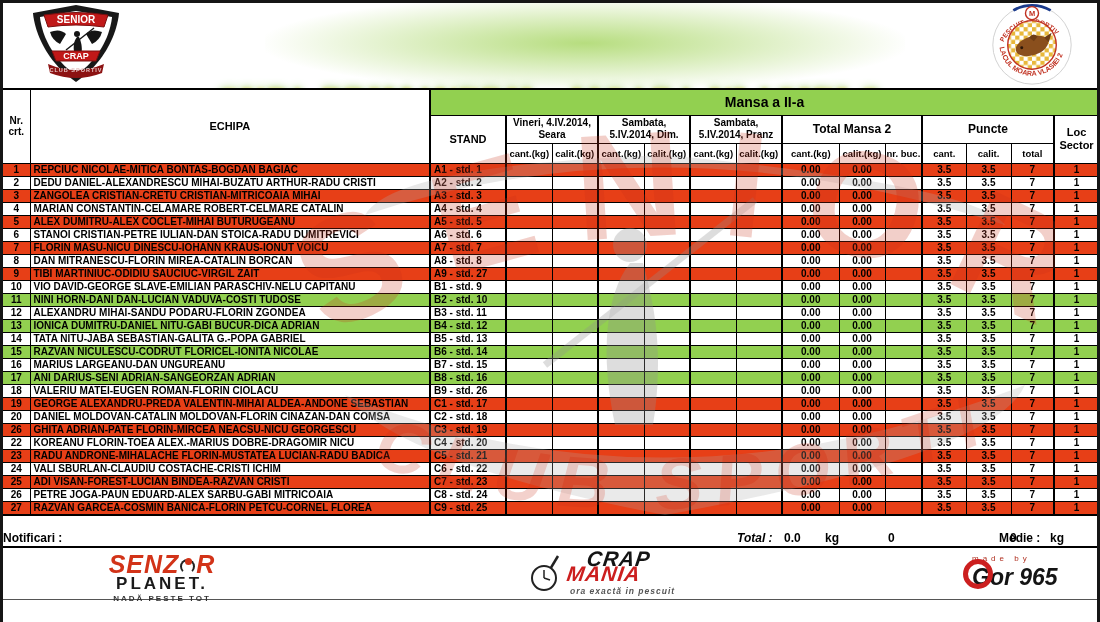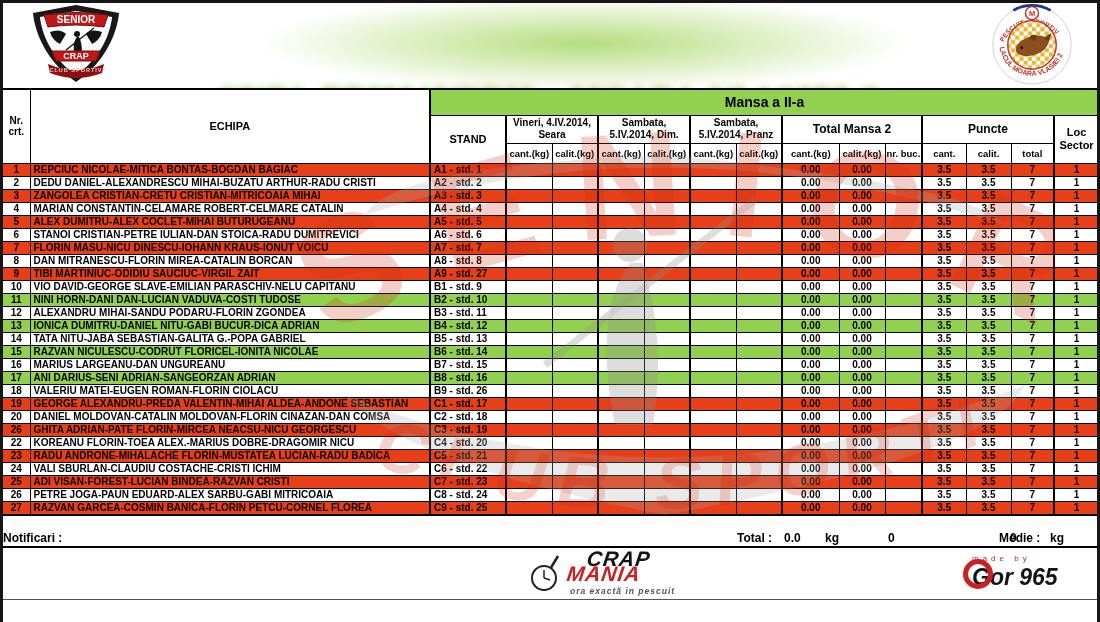--- a/index.html
+++ b/index.html
@@ -44,21 +44,21 @@
 
   
   .watermark{position:absolute;left:285px;top:95px;width:770px;height:450px;z-index:10;
              pointer-events:none;opacity:.55;}
 
   
   .footrow{position:absolute;left:0;top:530px;width:1100px;height:18px;z-index:20;
            border-bottom:2px solid #000;background:transparent;}
   .footrow span{position:absolute;top:1px;font-weight:bold;font-size:12px;color:#000;}
   .f-notif{left:3px;}
-  .f-total-label{left:737px;}
+  .f-total-label{left:737px;font-style:italic;}
   .f-total-value{left:784px;}
   .f-total-unit{left:825px;}
   .f-count{left:888px;}
   .f-medie-label{left:963px;padding-left:36px;}
   .f-medie-value{left:1010px;}
   .f-medie-unit{left:1050px;}
 
   
   .sponsors{position:absolute;left:0;top:550px;width:1100px;height:50px;z-index:20;
             border-bottom:1px solid #555;}
@@ -719,20 +719,27 @@
     <span class="f-total-label">Total :</span>
     <span class="f-total-value">0.0</span>
     <span class="f-total-unit">kg</span>
     <span class="f-count">0</span>
     <span class="f-medie-label">Medie :</span>
     <span class="f-medie-value">0</span>
     <span class="f-medie-unit">kg</span>
   </div>
 
   <div class="sponsors">
+    <div class="senzor">
+      <div class="senzor-l1">
+        <span>SENZ</span><span class="senzor-o"><i></i></span><span>R</span>
+      </div>
+      <div class="senzor-planet">PLANET.</div>
+      <div class="senzor-tag">NADĂ PESTE TOT</div>
+    </div>
 
     <div class="crapmania">
       <svg class="cm-icon" width="38" height="40" viewBox="0 0 38 40">
         <line x1="30" y1="2" x2="18" y2="22" stroke="#222" stroke-width="2.5"></line>
         <circle cx="16" cy="24" r="12" fill="#fff" stroke="#222" stroke-width="2"></circle>
         <line x1="16" y1="24" x2="16" y2="16" stroke="#222" stroke-width="1.5"></line>
         <line x1="16" y1="24" x2="22" y2="26" stroke="#222" stroke-width="1.5"></line>
       </svg>
       <div class="cm-words">
         <span class="cm-crap">CRAP</span>

